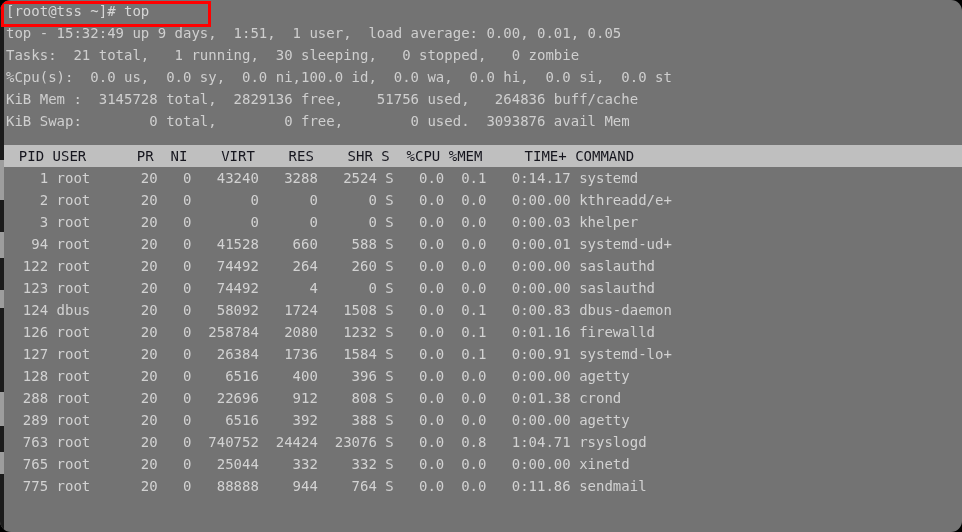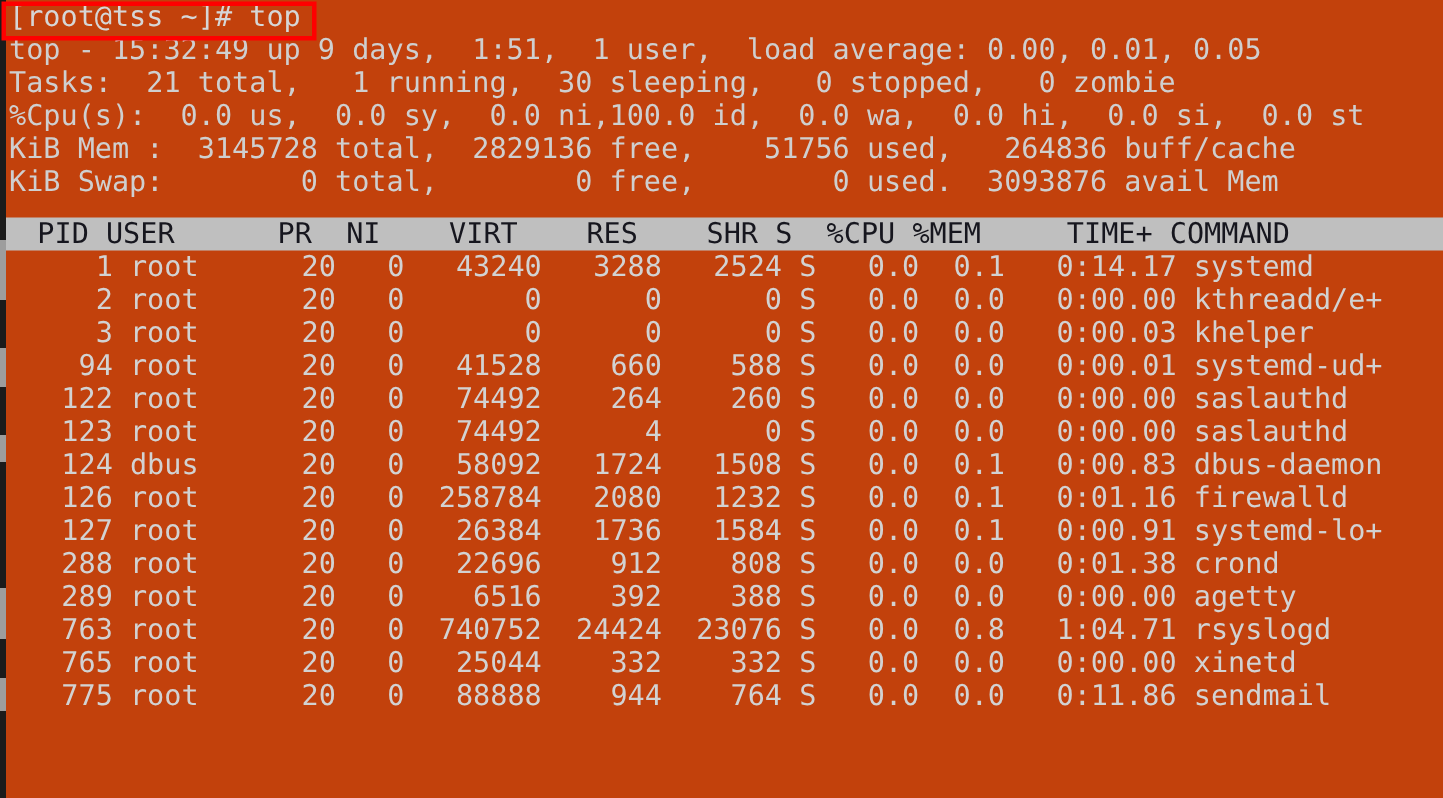--- a/index.html
+++ b/index.html
@@ -4,26 +4,27 @@
 <style>
   html, body {
     margin: 0;
     padding: 0;
     background: #000000;
   }
   #screen {
     position: relative;
     width: 962px;
     height: 532px;
-    background: #c2410c;
+    background: #737373;
     overflow: hidden;
     font-family: "DejaVu Sans Mono", "Liberation Mono", monospace;
-    font-size: 19px;
+    font-size: 14px;
     line-height: 22px;
     color: #cfcfcf;
+    border-radius: 11px;
     -webkit-font-smoothing: none;
   }
 
   
   .left-gutter {
     position: absolute;
     left: 0;
     top: 0;
     width: 4px;
     height: 532px;
@@ -78,21 +79,21 @@
     background: #bfbfbf;
     color: #16161e;
     padding-left: 2px;
     margin-top: 1px;
   }
 
   .proc-row {
     white-space: pre;
     height: 22px;
     line-height: 22px;
-    padding-left: 18px;
+    padding-left: 6px;
     color: #d2d2d2;
   }
 
   .spacer-top { height: 12px; }
 </style>
 </head>
 <body>
 
 <div id="screen">
 
@@ -120,20 +121,21 @@
 
     <div class="proc-row">    1 root      20   0   43240   3288   2524 S   0.0  0.1   0:14.17 systemd</div>
     <div class="proc-row">    2 root      20   0       0      0      0 S   0.0  0.0   0:00.00 kthreadd/e+</div>
     <div class="proc-row">    3 root      20   0       0      0      0 S   0.0  0.0   0:00.03 khelper</div>
     <div class="proc-row">   94 root      20   0   41528    660    588 S   0.0  0.0   0:00.01 systemd-ud+</div>
     <div class="proc-row">  122 root      20   0   74492    264    260 S   0.0  0.0   0:00.00 saslauthd</div>
     <div class="proc-row">  123 root      20   0   74492      4      0 S   0.0  0.0   0:00.00 saslauthd</div>
     <div class="proc-row">  124 dbus      20   0   58092   1724   1508 S   0.0  0.1   0:00.83 dbus-daemon</div>
     <div class="proc-row">  126 root      20   0  258784   2080   1232 S   0.0  0.1   0:01.16 firewalld</div>
     <div class="proc-row">  127 root      20   0   26384   1736   1584 S   0.0  0.1   0:00.91 systemd-lo+</div>
+    <div class="proc-row">  128 root      20   0    6516    400    396 S   0.0  0.0   0:00.00 agetty</div>
     <div class="proc-row">  288 root      20   0   22696    912    808 S   0.0  0.0   0:01.38 crond</div>
     <div class="proc-row">  289 root      20   0    6516    392    388 S   0.0  0.0   0:00.00 agetty</div>
     <div class="proc-row">  763 root      20   0  740752  24424  23076 S   0.0  0.8   1:04.71 rsyslogd</div>
     <div class="proc-row">  765 root      20   0   25044    332    332 S   0.0  0.0   0:00.00 xinetd</div>
     <div class="proc-row">  775 root      20   0   88888    944    764 S   0.0  0.0   0:11.86 sendmail</div>
 
   </div>
 
   <div class="redbox"></div>
 

